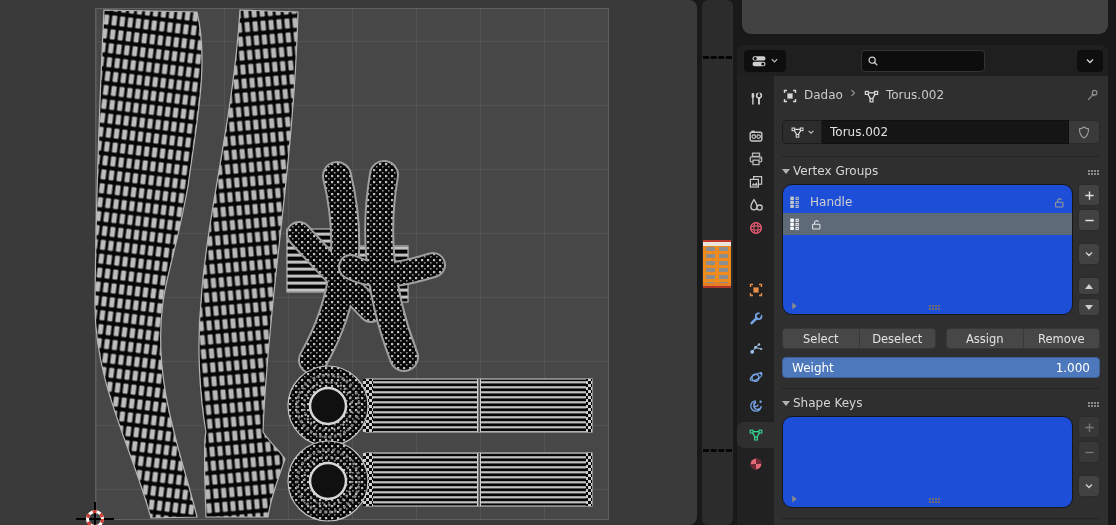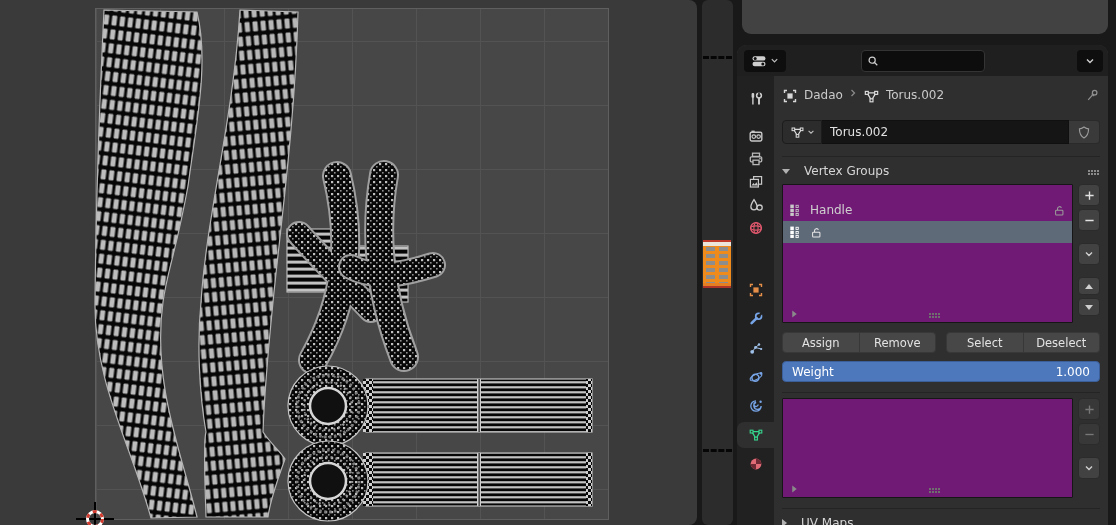--- a/index.html
+++ b/index.html
@@ -52,33 +52,33 @@
   .namerow{display:flex;margin-top:10px;height:24px}
   .meshbtn{width:38px;background:#2c2c2c;border:1px solid #1c1c1c;border-radius:4px 0 0 4px;
            display:flex;align-items:center;justify-content:center;gap:2px}
   .namein{flex:1;min-width:0;background:#151515;border:1px solid #101010;border-left:none;color:#e0e0e0;
           font:12px "DejaVu Sans",sans-serif;padding:0 8px;outline:none}
   .shieldbtn{width:30px;background:#3a3a3a;border:1px solid #2a2a2a;border-left:none;border-radius:0 4px 4px 0;
              display:flex;align-items:center;justify-content:center}
 
   .panel{margin-top:10px;border-top:1px solid #242424;padding-top:3px}
   .panel.first{margin-top:12px}
-  .prow{display:flex;align-items:center;height:22px;gap:14px;color:#d6d6d6}
+  .prow{display:flex;align-items:center;height:22px;gap:3px;color:#d6d6d6}
   .prow .spacer{flex:1}
 
   .tri-down{width:0;height:0;border-left:4px solid transparent;border-right:4px solid transparent;border-top:5px solid #b2b2b2}
   .tri-right{width:0;height:0;border-top:4px solid transparent;border-bottom:4px solid transparent;border-left:5px solid #b2b2b2}
   .tri-right.dim{border-left-color:#8a8a8a;transform:scale(.9)}
   .grip{width:2px;height:2px;background:currentColor;color:#8b8b8b;margin-right:10px;
         box-shadow:3px 0,6px 0,9px 0,0 3px,3px 3px,6px 3px,9px 3px}
   .grip.small{color:#6f6f6f;margin:0}
 
   .vgbody{display:flex;margin-top:2px}
-  .listbox{flex:1;min-width:0;background:#701a75;border:1px solid #161616;border-radius:1px;position:relative;
-           overflow:hidden;padding-top:14px}
+  .listbox{flex:1;min-width:0;background:#1d4ed8;border:1px solid #161616;border-radius:10px;position:relative;
+           overflow:hidden;padding-top:6px}
   .listbox.vg{height:123px}
   .listbox.sk{height:84px}
   .lrow{display:flex;align-items:center;height:22px;padding:0 6px;gap:7px;color:#cfcfcf}
   .lrow .lname{flex:1}
   .lrow.sel{background:#5f6a79;color:#fff}
   .listfoot{position:absolute;bottom:4px;left:9px;right:9px;display:flex;align-items:center}
   .listfoot .mid{flex:1;display:flex;justify-content:center}
 
   .sidecol{width:22px;margin-left:5px;flex:none;display:flex;flex-direction:column}
   .sbtn{height:20px;background:#424242;border:1px solid #2b2b2b;border-radius:4px;margin-bottom:3px;
@@ -441,36 +441,42 @@
                 <span class="arr up"></span>
               </div>
               <div class="sbtn" style="height:16px">
                 <span class="arr down"></span>
               </div>
             </div>
           </div>
 
           <div class="actions">
             <div class="bgroup">
+              <div class="act">Select</div>
+              <div class="act">Deselect</div>
+            </div>
+            <div class="bgroup">
               <div class="act">Assign</div>
               <div class="act">Remove</div>
             </div>
-            <div class="bgroup">
-              <div class="act">Select</div>
-              <div class="act">Deselect</div>
-            </div>
           </div>
 
           <div class="slider">
             <span>Weight</span>
             <span>1.000</span>
           </div>
         </div>
 
         <div class="panel">
+          <div class="prow">
+            <span class="tri-down"></span>
+            <span>Shape Keys</span>
+            <span class="spacer"></span>
+            <span class="grip"></span>
+          </div>
           <div class="vgbody">
             <div class="listbox sk">
               <div class="listfoot">
                 <span class="tri-right dim"></span>
                 <span class="mid">
                     <span class="grip small"></span>
                   </span>
               </div>
             </div>
             <div class="sidecol">

